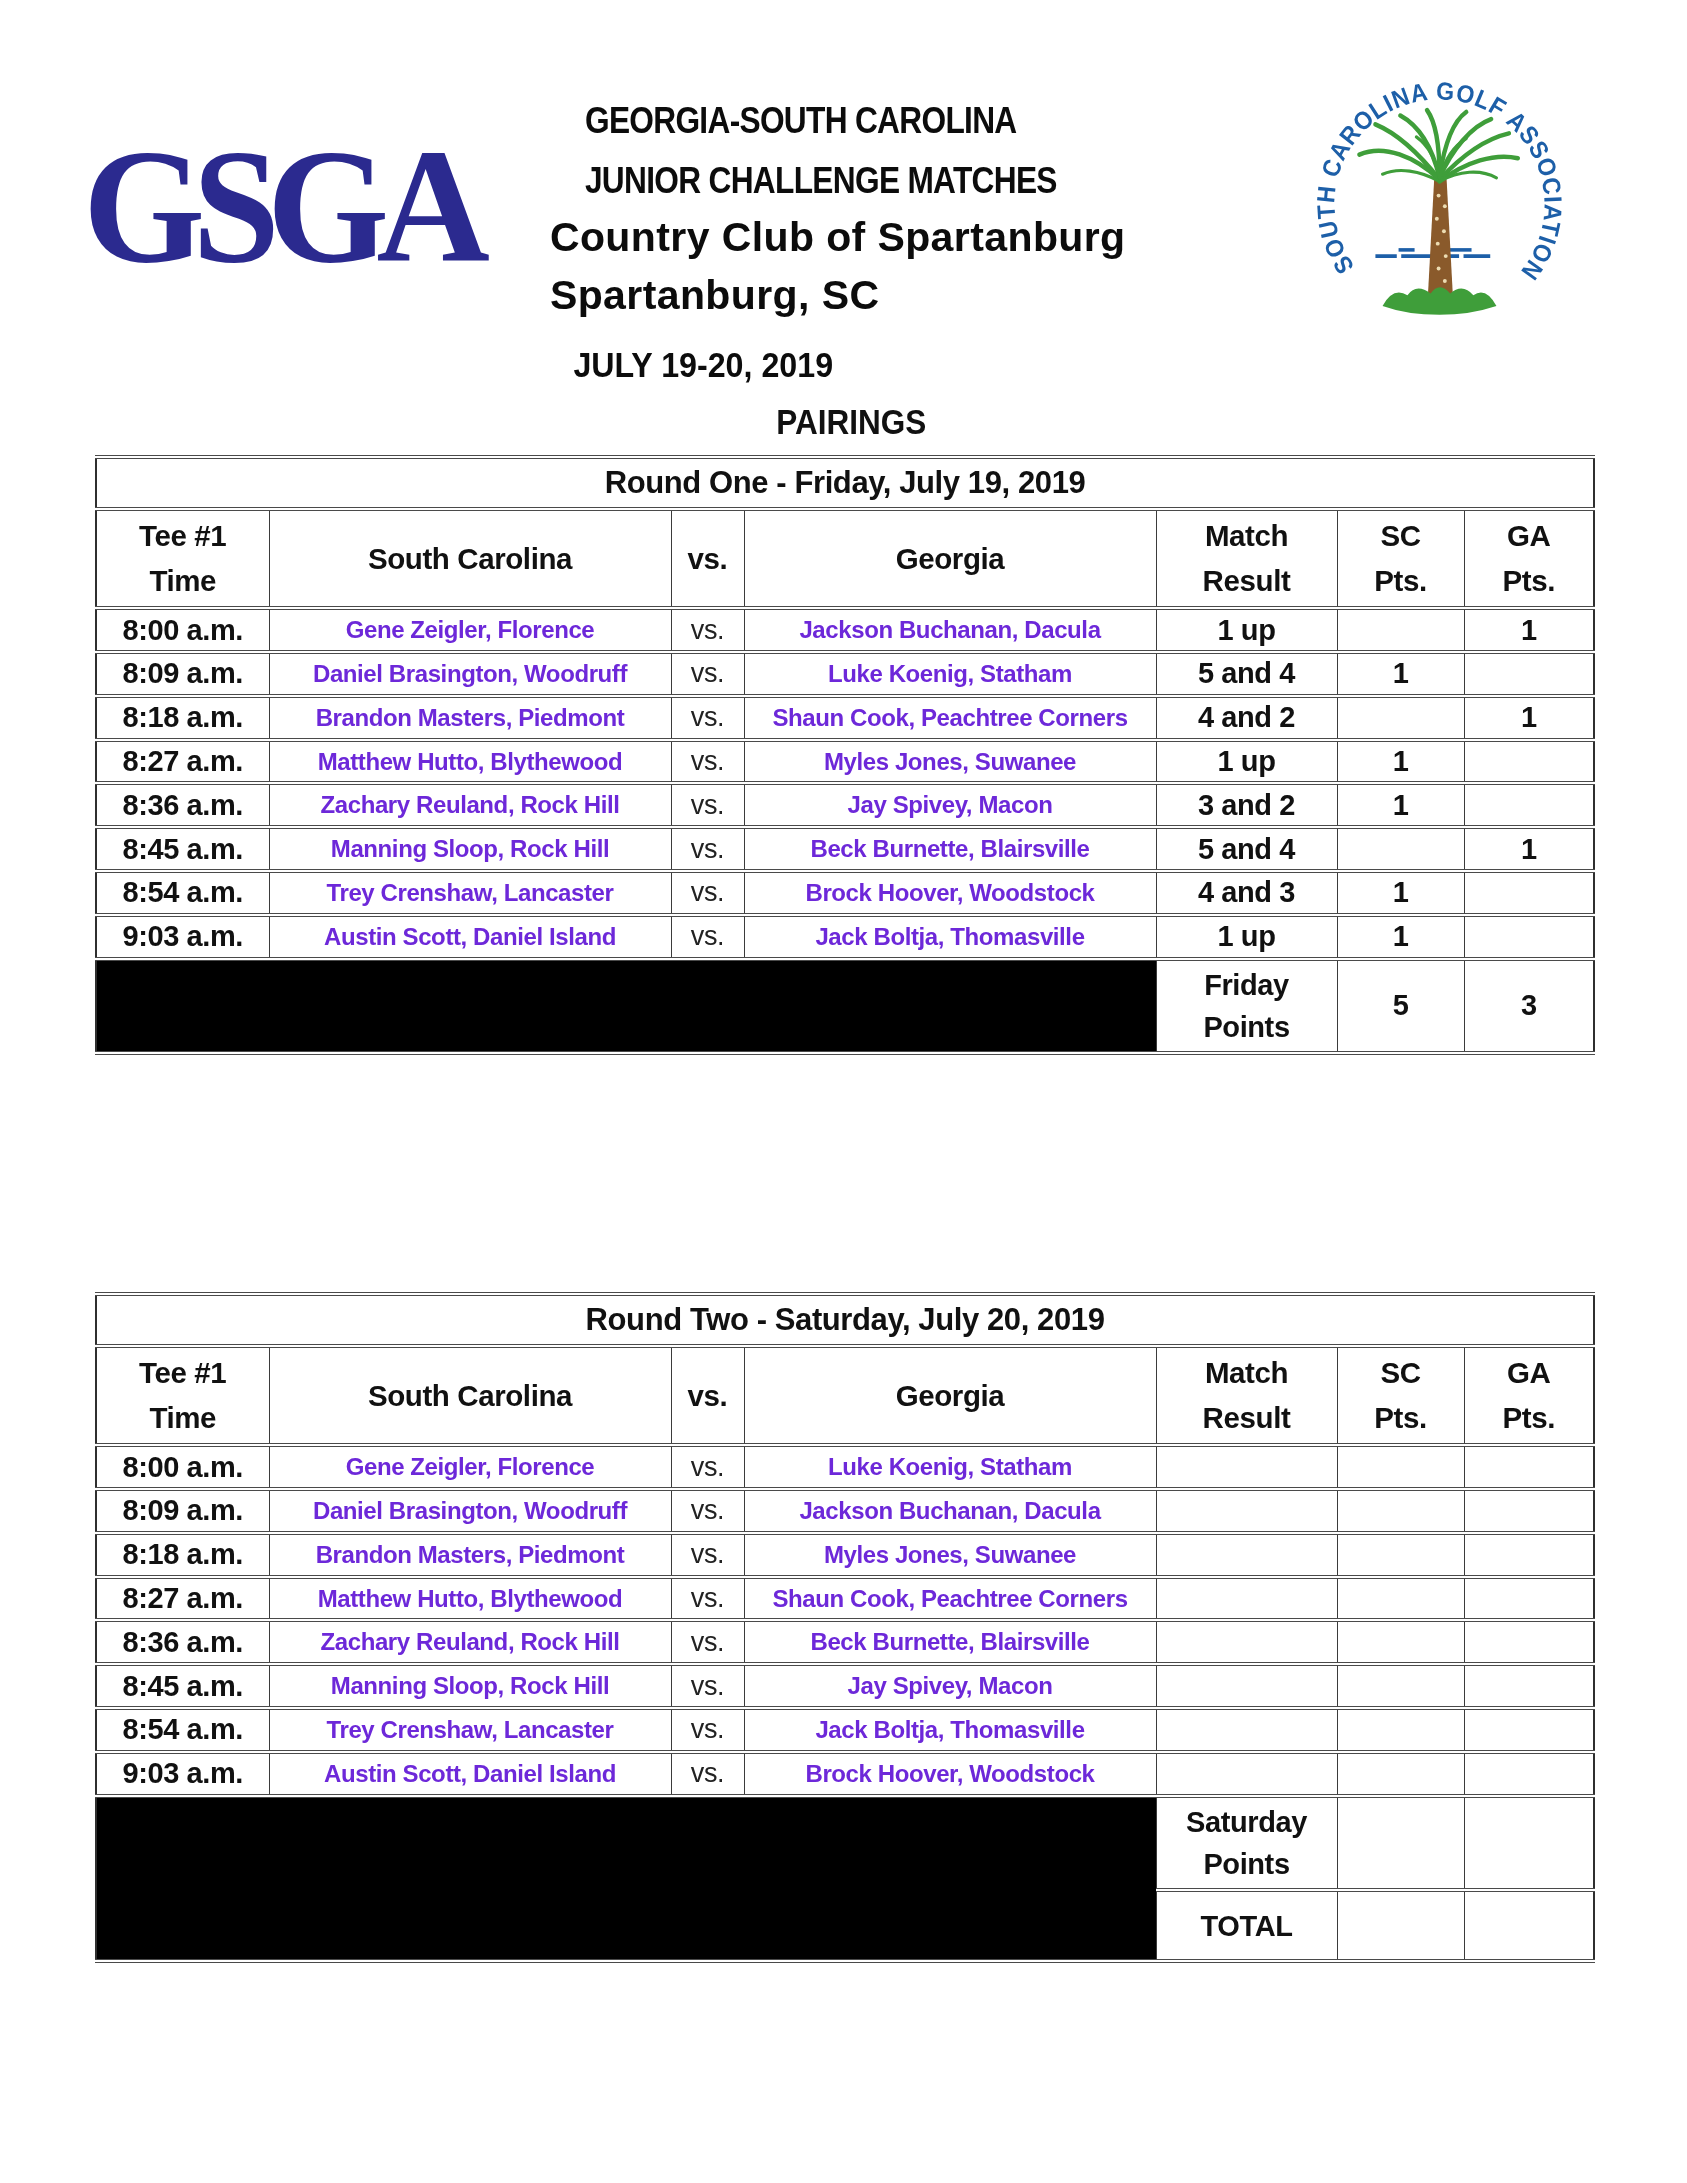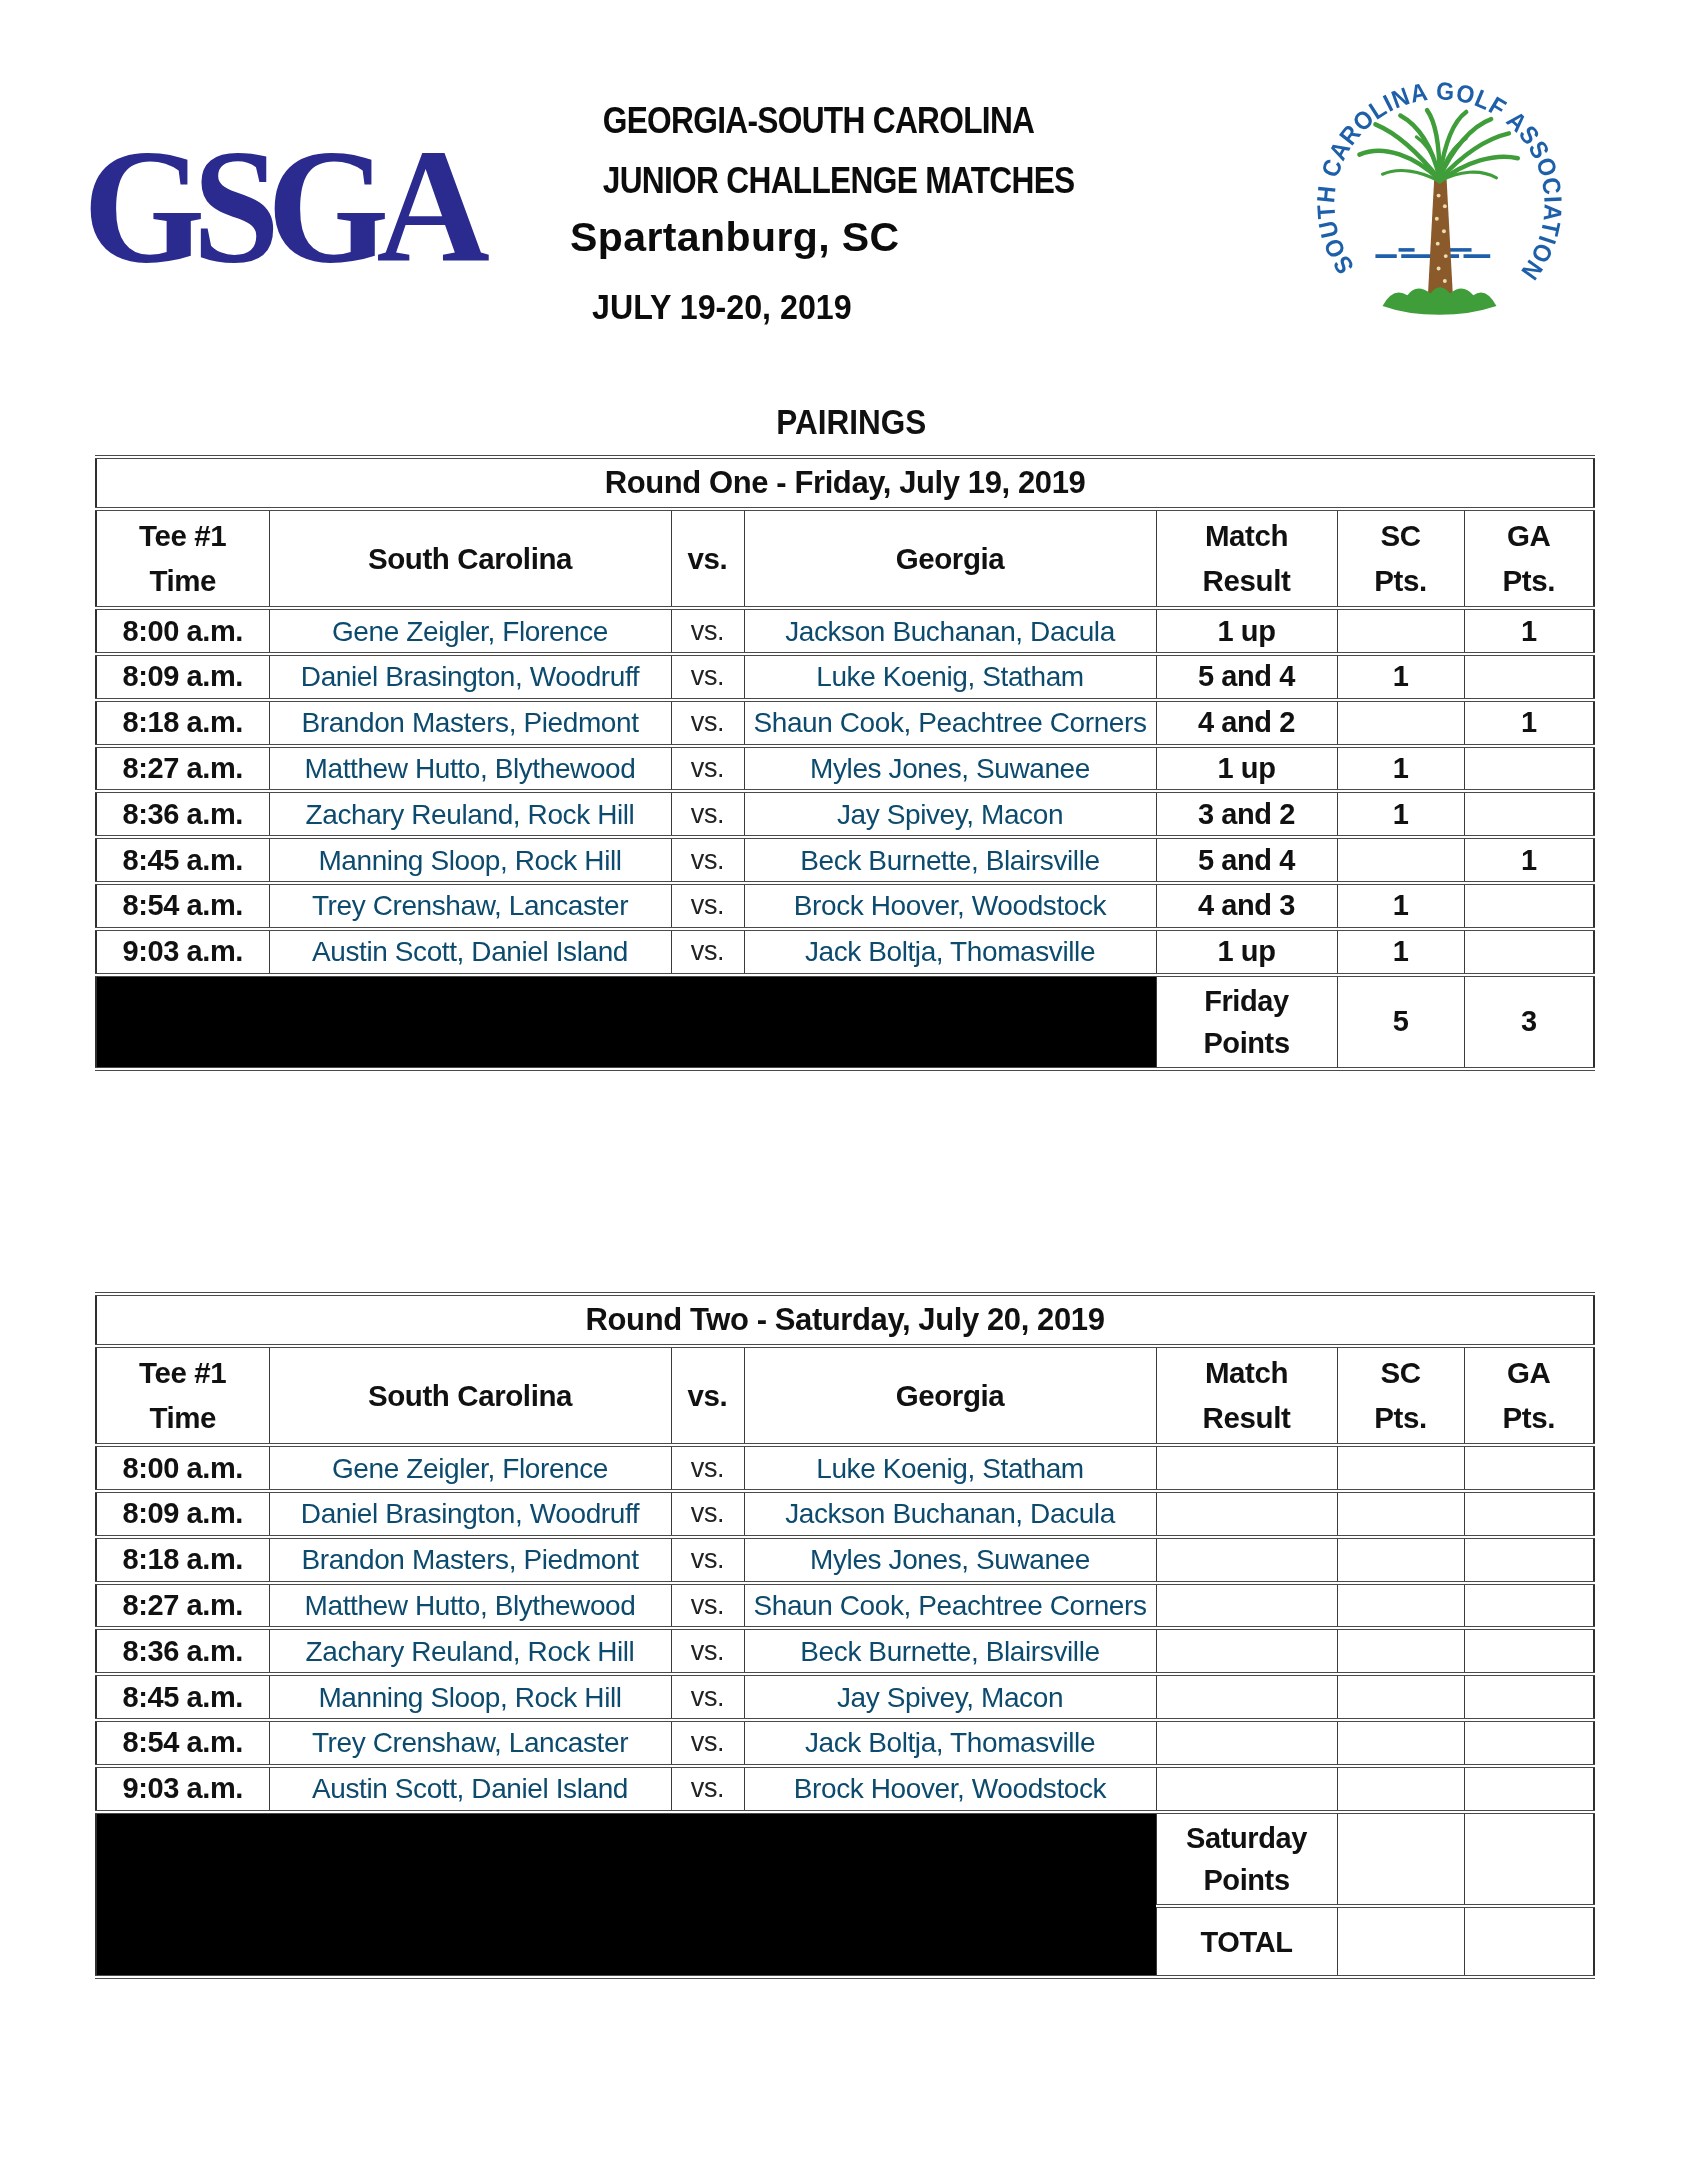--- a/index.html
+++ b/index.html
@@ -90,21 +90,21 @@
   }
 
   tr.title-row { height: 52px; }
   tr.title-row td { font-weight: bold; font-size: 31px; }
 
   tr.head-row { height: 86px; padding-left: 8px; }
   tr.head-row th { font-weight: bold; font-size: 29.5px; line-height: 1.5; }
 
   tr.data-row { height: 39px; }
   .c-time   { font-weight: bold; font-size: 29px; }
-  .c-player { font-weight: normal; font-size: 28px; color: #0c4a6e; line-height: 1.25; }
+  .c-player { font-weight: bold; font-size: 24px; color: #6d28d9; line-height: 1.25; }
   .c-vs     { font-weight: normal; font-size: 27px; color: #222222; }
   .c-result { font-weight: bold; font-size: 29px; }
   .c-pts    { font-weight: bold; font-size: 29px; }
 
   tr.summary-row { height: 78px; }
   tr.total-row { height: 71px; }
   .summary-label { font-weight: bold; font-size: 29px; line-height: 1.45; }
   .blackout { background: #000000; }
 </style>
 </head>
@@ -156,20 +156,21 @@
       <path d="M150 120 C 146 100, 138 84, 124 74"></path>
       <path d="M150 120 C 156 100, 166 84, 180 76"></path>
     </g>
 
     <path fill="#3f9e3a" d="M 86 264 Q 98 242 114 252 Q 124 238 140 250 Q 150 236 162 250 Q 176 238 188 252 Q 202 242 214 264 Q 184 274 150 274 Q 114 274 86 264 Z"></path>
   </svg>
 
   <div class="event-header">
     <span class="line l-narrow l1">GEORGIA-SOUTH CAROLINA</span>
     <span class="line l-narrow l2">JUNIOR CHALLENGE MATCHES</span>
+    <span class="line l3">Country Club of Spartanburg</span>
     <span class="line l4">Spartanburg, SC</span>
     <span class="line l5">JULY 19-20, 2019</span>
   </div>
 
   <div class="pairings-heading">
     <span>PAIRINGS</span>
   </div>
 
   <div class="tbl-wrap tbl-one">
   <table class="pairings">

